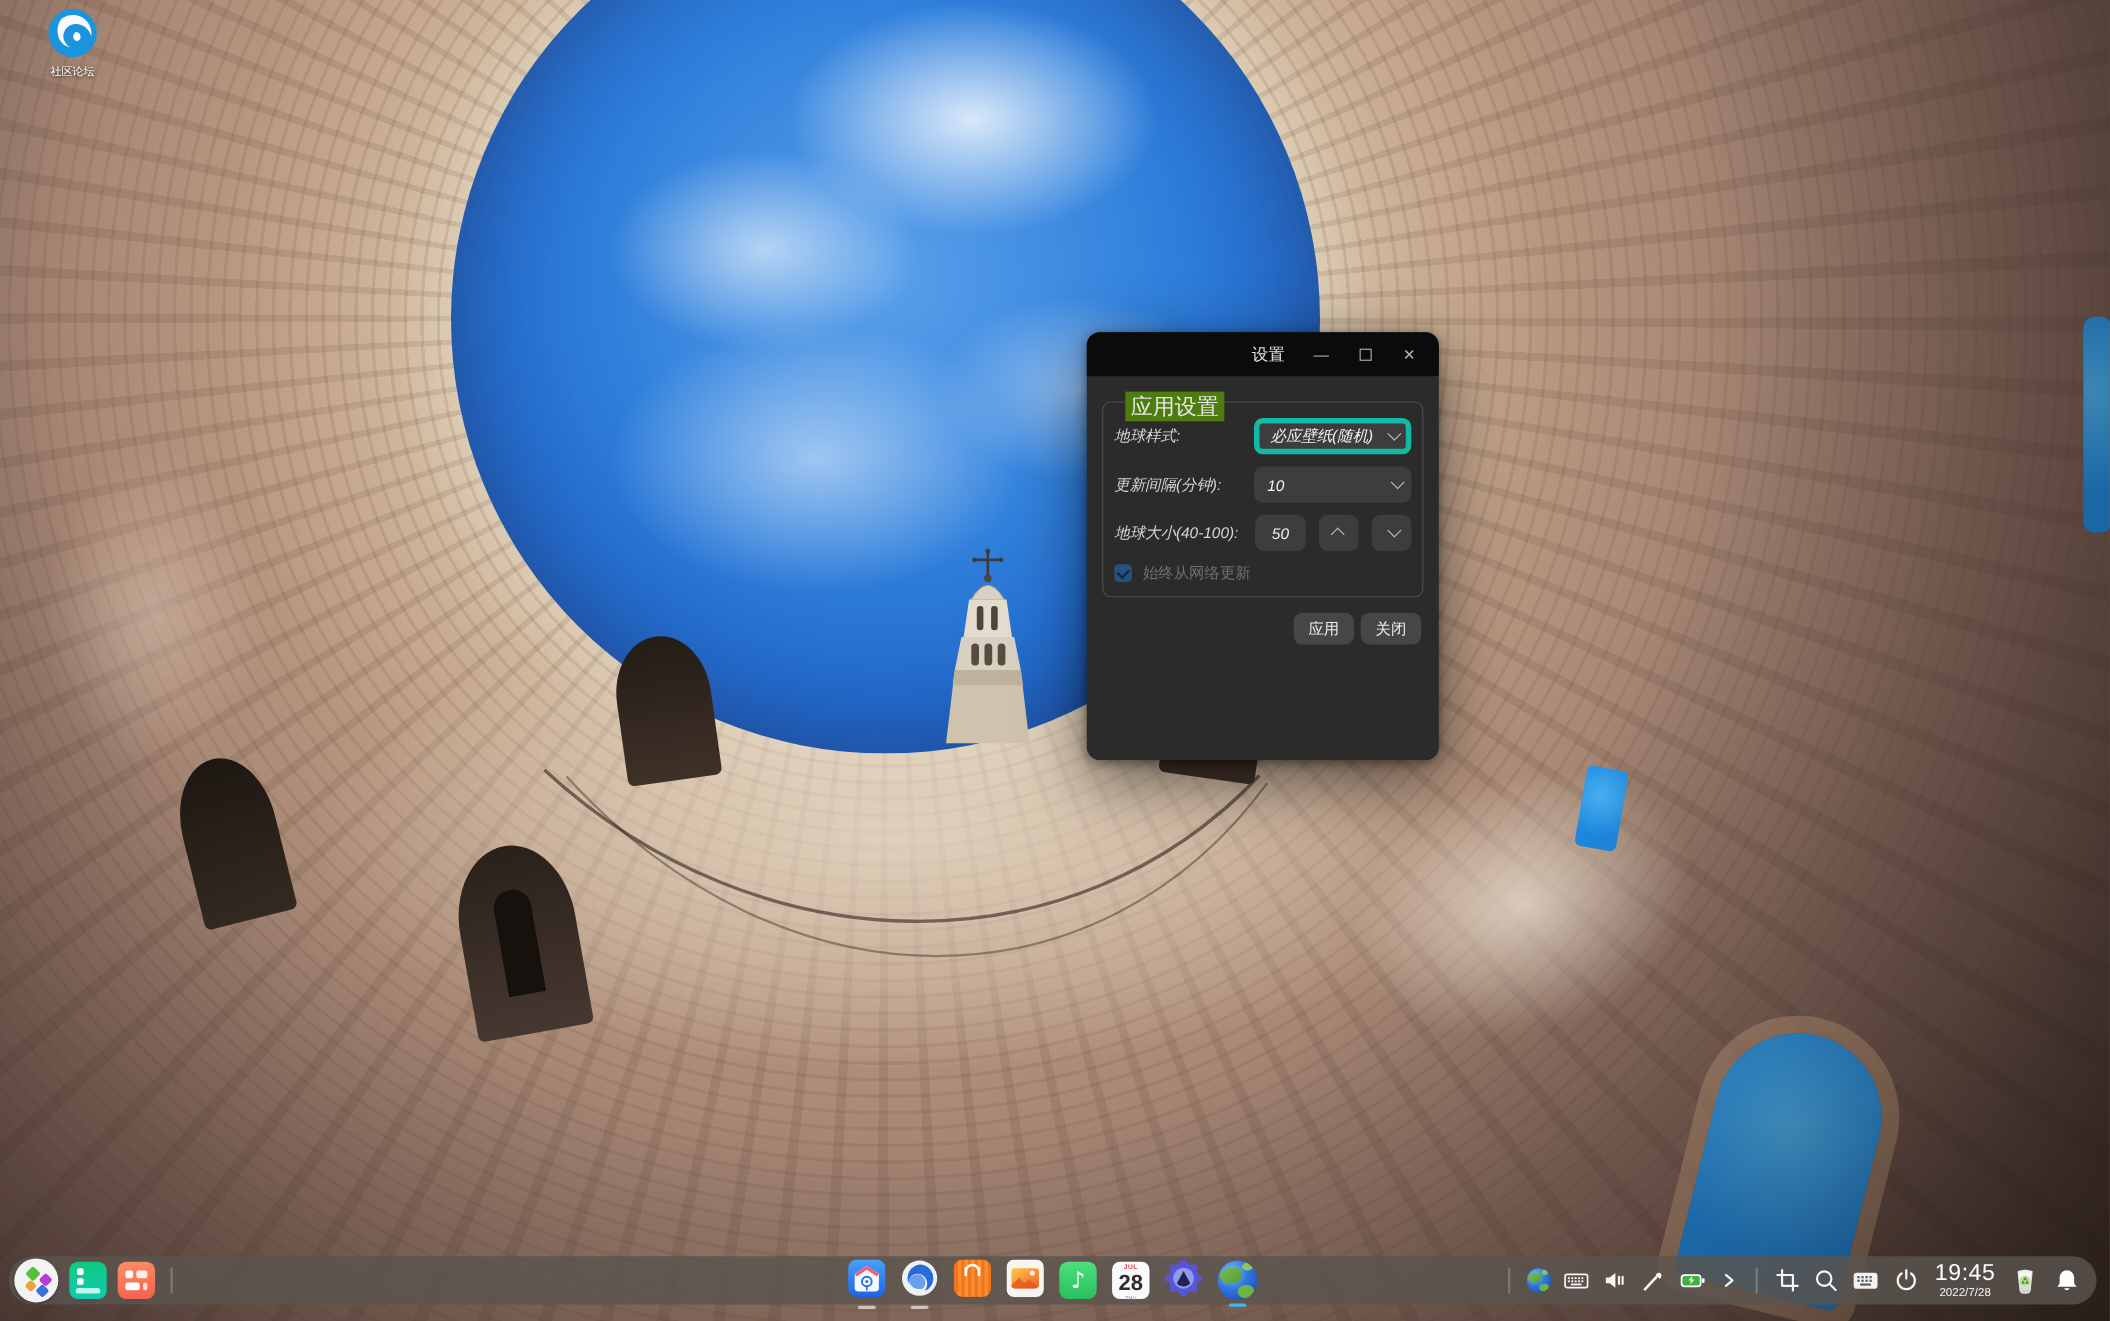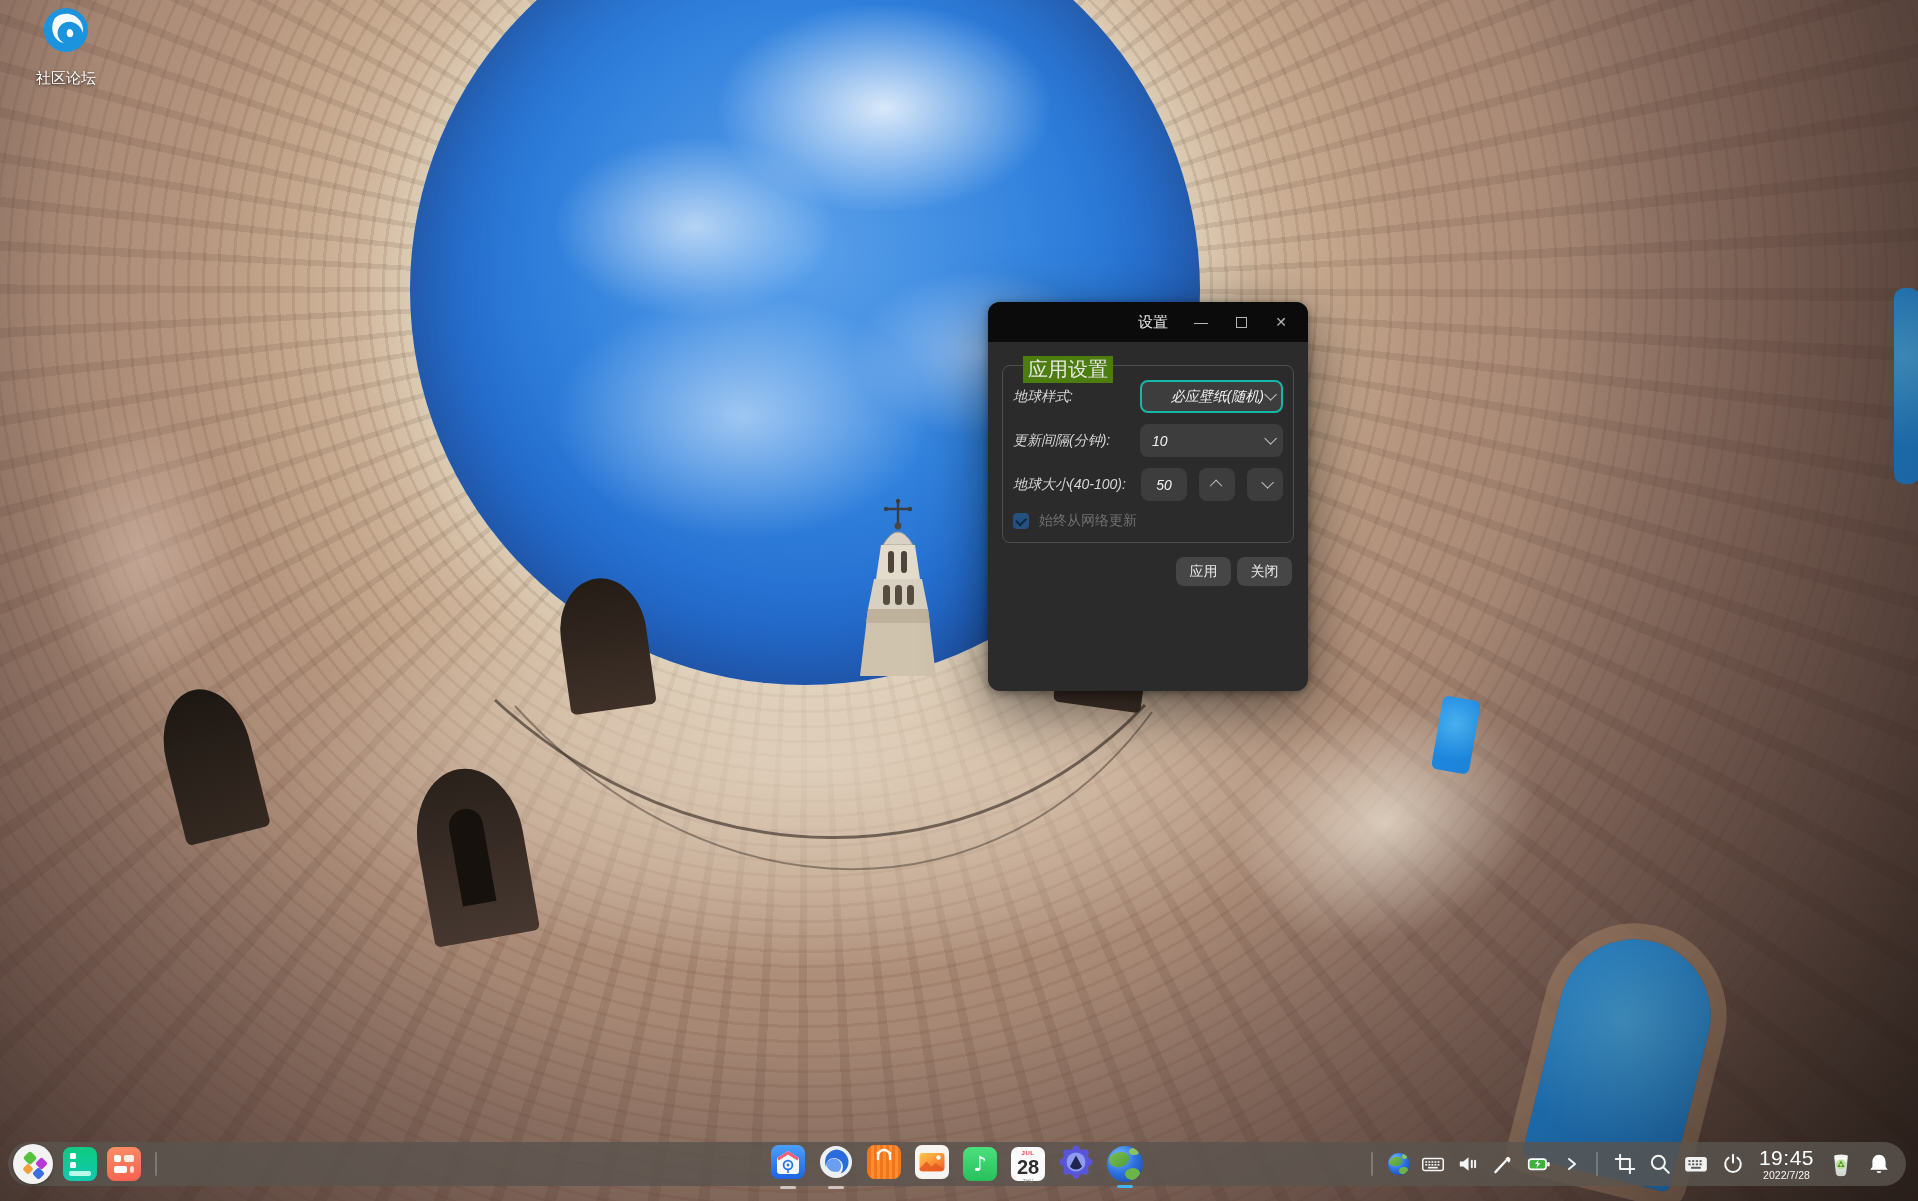--- a/index.html
+++ b/index.html
@@ -52,40 +52,40 @@
   .b2 { left:1437px; top:698px; width:38px; height:74px; transform:rotate(10deg); border-radius:6px; }
   .b3 { left:1156px; top:564px; width:54px; height:102px; transform:rotate(6deg); border-radius:24px 24px 4px 4px; }
   .b4 { left:1894px; top:288px; width:26px; height:196px; border-radius:10px; }
   .wires { position:absolute; left:0; top:0; }
   .vignette { position:absolute; inset:0; pointer-events:none;
     background: radial-gradient(circle at 805px 290px, rgba(0,0,0,0) 52%, rgba(26,18,14,.32) 80%, rgba(14,9,7,.62) 100%); }
 
   
   .shortcut { position:absolute; left:30px; top:6px; width:72px; display:flex; flex-direction:column;
     align-items:center; cursor:default; }
-  .shortcut .lbl { margin-top:15px; font-size:15px; color:#fff; text-shadow:0 1px 3px rgba(0,0,0,.85); white-space:nowrap; }
+  .shortcut .lbl { margin-top:4px; font-size:10px; color:#fff; text-shadow:0 1px 3px rgba(0,0,0,.85); white-space:nowrap; }
 
   
   .dialog { position:absolute; left:988px; top:302px; width:320px; height:389px; border-radius:12px;
     background:#2b2b2b; box-shadow:0 18px 60px rgba(0,0,0,.55), 0 2px 10px rgba(0,0,0,.4); z-index:20; }
   .titlebar { height:40px; background:#0b0b0b; border-radius:12px 12px 0 0; display:flex; align-items:center; position:relative; }
   .titlebar .ttl { position:absolute; left:10px; right:0; text-align:center; font-size:15px; color:#e6e6e6; }
   .winbtns { margin-left:auto; display:flex; align-items:center; gap:22px; padding-right:18px; position:relative; z-index:2; }
   .winbtn { color:#b4b4b4; font-size:14px; width:18px; height:18px; display:flex; align-items:center;
     justify-content:center; cursor:pointer; }
   .maxbox { width:11px; height:11px; border:1.4px solid #b4b4b4; }
   .dbody { padding:13px 14px 0; }
   .group { position:relative; border:1px solid #4e4e4e; border-radius:8px; padding:14px 10px 12px; margin-top:10px; }
   .gtitle { position:absolute; top:-10px; left:20px; background:#4d7c0f; padding:0 5px; font-size:20px; color:#e8e8e8; }
   .frow { display:flex; align-items:center; margin-bottom:11px;font-style:italic; }
   .frow:last-child { margin-bottom:2px; }
   .flabel { flex:1; font-size:14px; color:#d6d6d6; }
   .combo { width:143px; height:33px; background:#3d3d3d; border-radius:8px; display:flex; align-items:center;
     padding:0 10px 0 12px; cursor:pointer; }
-  .combo.focused { border:2px solid #14b8a6; padding:0 8px 0 10px;text-align:right; }
+  .combo.focused { border:5px solid #14b8a6; padding:0 8px 0 10px; }
   .combo .cval { flex:1; font-size:14px; color:#f2f2f2; white-space:nowrap; }
   .chev { width:9px; height:9px; border-right:1.8px solid #c0c0c0; border-bottom:1.8px solid #c0c0c0;
     transform:rotate(45deg) translateY(-3px); flex-shrink:0; }
   .chevup { transform:rotate(-135deg) translateY(-2px); }
   .spinval { width:46px; height:33px; background:#3d3d3d; border-radius:8px; display:flex; align-items:center;
     justify-content:center; font-size:14px; color:#f2f2f2; }
   .spinbtn { width:36px; height:33px; background:#3d3d3d; border-radius:8px; margin-left:12px; display:flex;
     align-items:center; justify-content:center; cursor:pointer; }
   .cbrow { display:flex; align-items:center; gap:10px; margin-top:2px; }
   .checkbox { width:16px; height:16px; border-radius:4px; position:relative; cursor:pointer; flex-shrink:0; }

